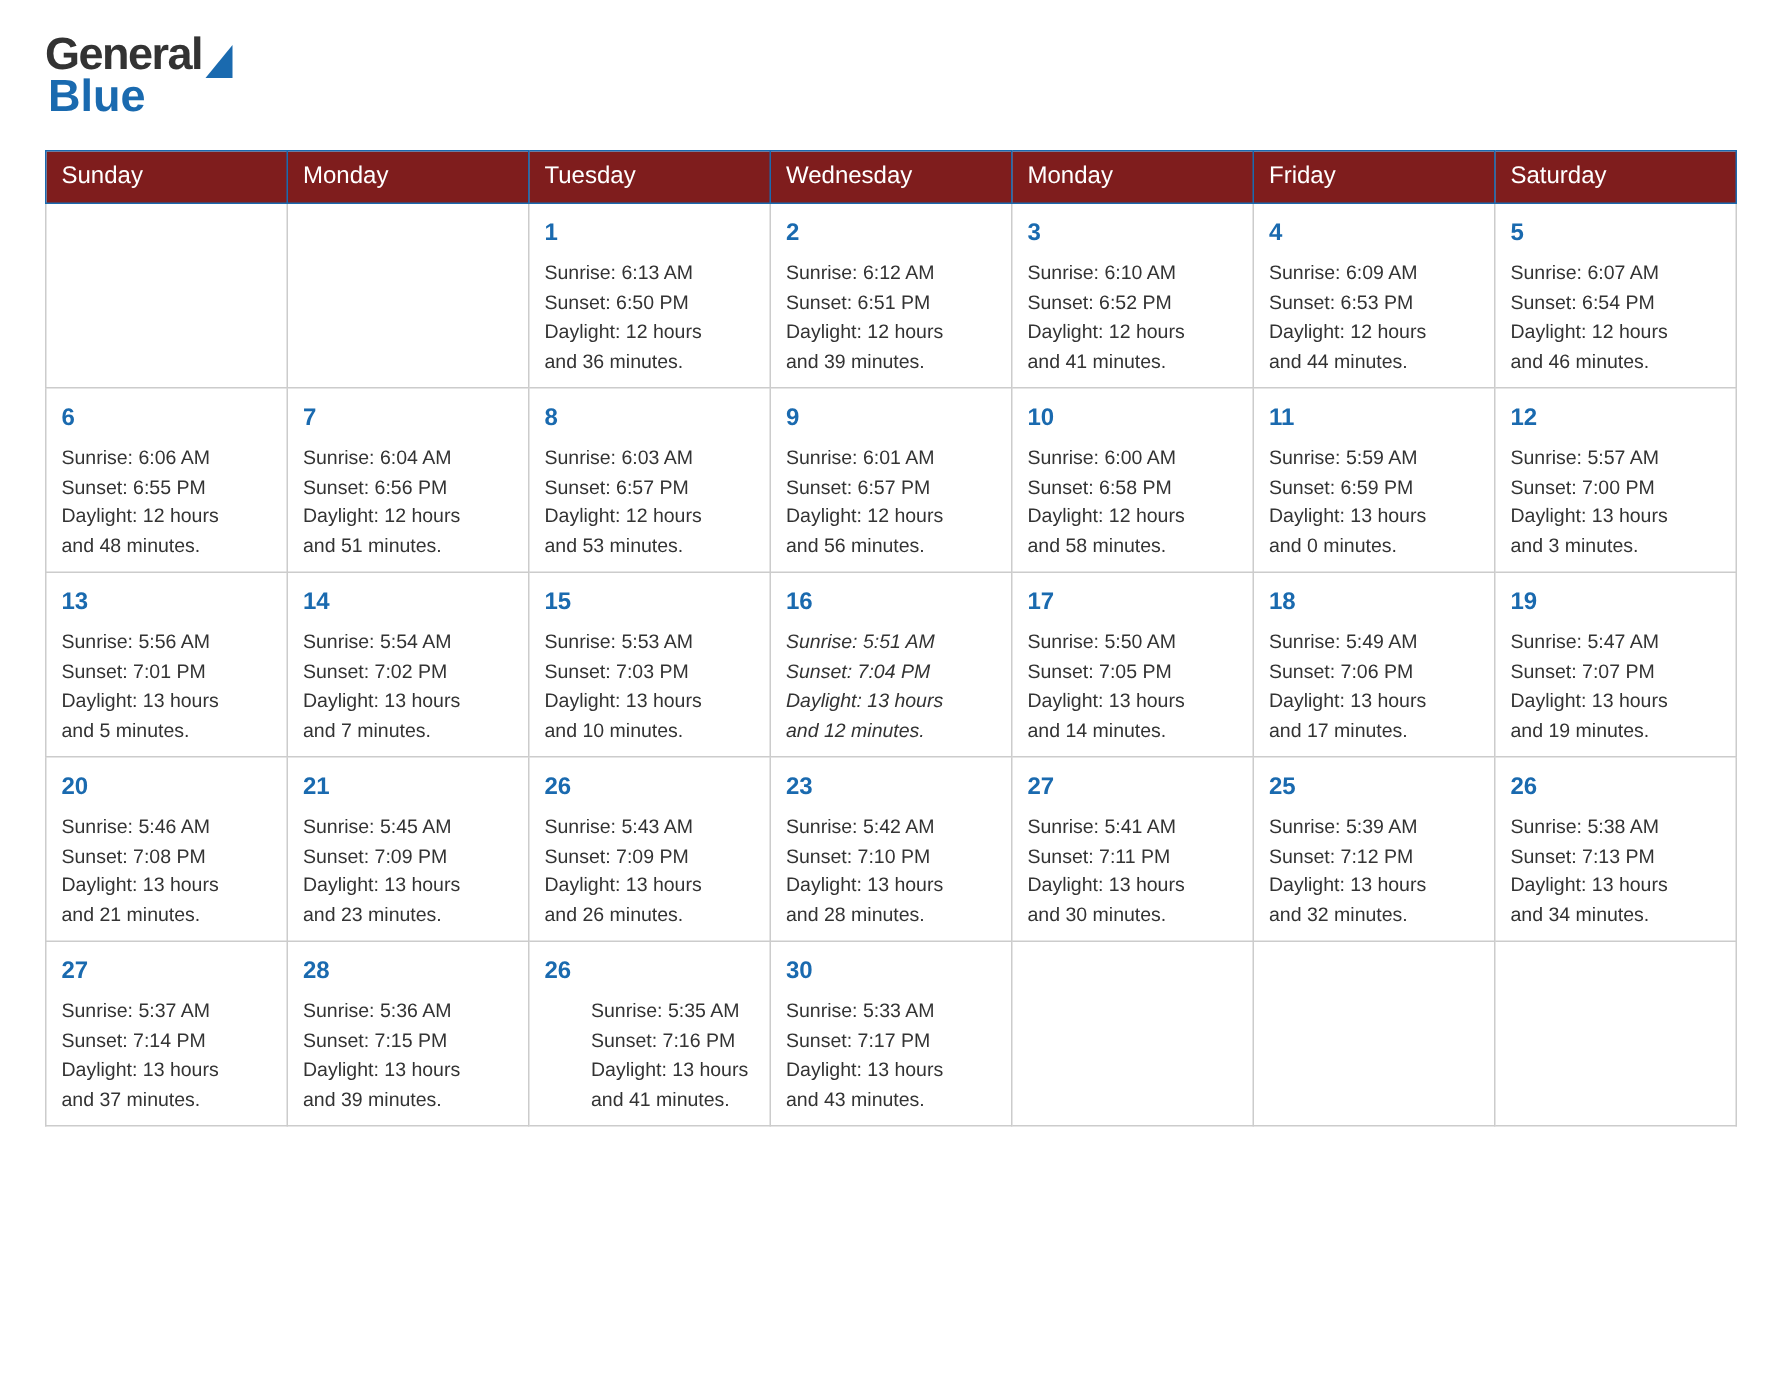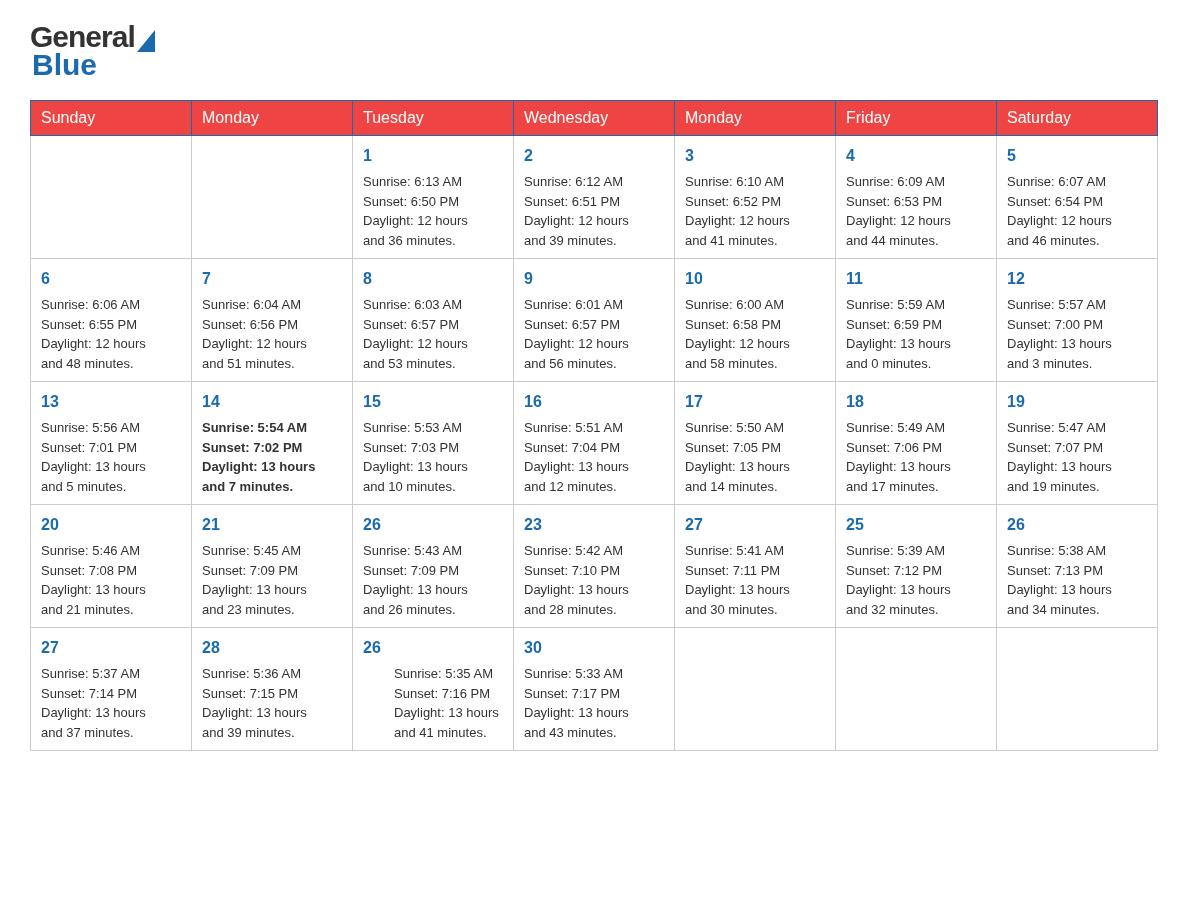--- a/index.html
+++ b/index.html
@@ -30,21 +30,21 @@
       font-size: 20px;
       color: #444;
       margin-top: 4px;
     }
     .calendar {
       width: 100%;
       border-collapse: collapse;
       table-layout: fixed;
     }
     .calendar thead th {
-      background: #ef4444;
+      background: #7f1d1d;
       color: #fff;
       font-size: 16px;
       font-weight: normal;
       padding: 8px 10px;
       text-align: left;
       border: 1px solid #1a6aaf;
     }
     .calendar tbody td {
       vertical-align: top;
       padding: 8px 10px;
@@ -228,35 +228,35 @@
       <tr>
         <td>
           <span class="day-number">13</span>
           <div class="day-info" style="white-space: pre-line;">Sunrise: 5:56 AM
 Sunset: 7:01 PM
 Daylight: 13 hours
 and 5 minutes.</div>
         </td>
         <td>
           <span class="day-number">14</span>
-          <div class="day-info" style="white-space: pre-line; font-weight: bold;">Sunrise: 5:54 AM
+          <div class="day-info" style="white-space: pre-line;">Sunrise: 5:54 AM
 Sunset: 7:02 PM
 Daylight: 13 hours
 and 7 minutes.</div>
         </td>
         <td>
           <span class="day-number">15</span>
           <div class="day-info" style="white-space: pre-line;">Sunrise: 5:53 AM
 Sunset: 7:03 PM
 Daylight: 13 hours
 and 10 minutes.</div>
         </td>
         <td>
           <span class="day-number">16</span>
-          <div class="day-info" style="white-space: pre-line;">Sunrise: 5:51 AM
+          <div class="day-info" style="white-space: pre-line; font-style: italic;">Sunrise: 5:51 AM
 Sunset: 7:04 PM
 Daylight: 13 hours
 and 12 minutes.</div>
         </td>
         <td>
           <span class="day-number">17</span>
           <div class="day-info" style="white-space: pre-line;">Sunrise: 5:50 AM
 Sunset: 7:05 PM
 Daylight: 13 hours
 and 14 minutes.</div>

